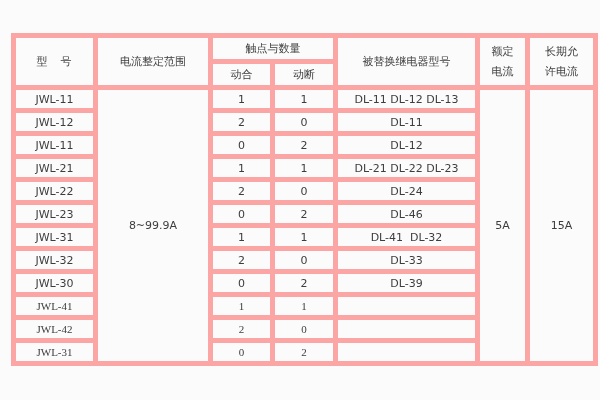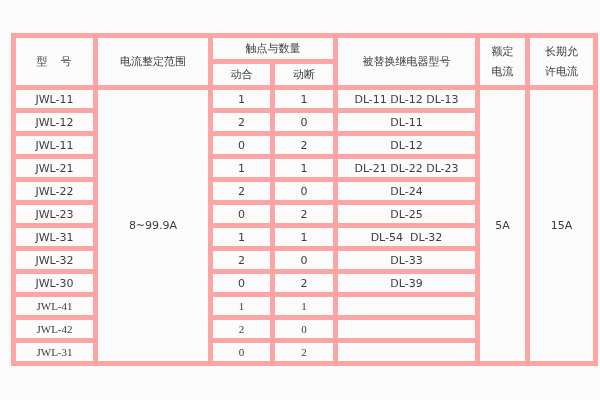--- a/index.html
+++ b/index.html
@@ -104,27 +104,27 @@
       <tr>
         <td>JWL-22</td>
         <td>2</td>
         <td>0</td>
         <td class="c-dl">DL-24</td>
       </tr>
       <tr>
         <td>JWL-23</td>
         <td>0</td>
         <td>2</td>
-        <td class="c-dl">DL-25</td>
+        <td class="c-dl">DL-46</td>
       </tr>
       <tr>
         <td>JWL-31</td>
         <td>1</td>
         <td>1</td>
-        <td class="c-dl">DL-54  DL-32</td>
+        <td class="c-dl">DL-41  DL-32</td>
       </tr>
       <tr>
         <td>JWL-32</td>
         <td>2</td>
         <td>0</td>
         <td class="c-dl">DL-33</td>
       </tr>
       <tr>
         <td>JWL-30</td>
         <td>0</td>

